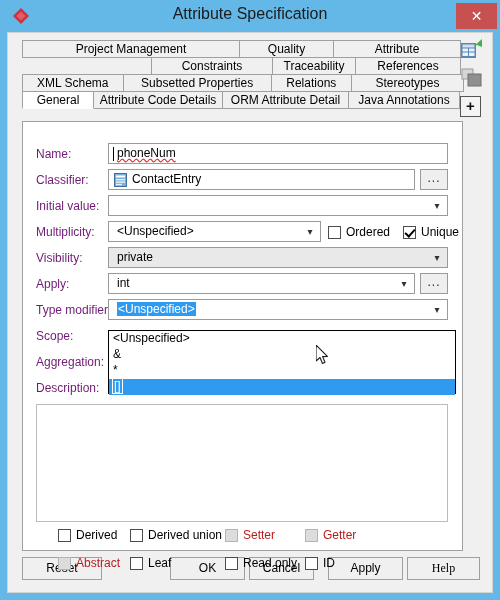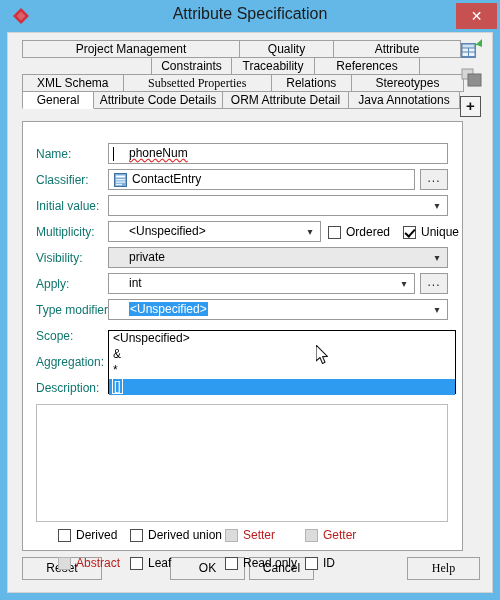--- a/index.html
+++ b/index.html
@@ -141,34 +141,34 @@
   }
   .row {
     position: absolute;
     left: 0;
     height: 22px;
   }
   .flabel {
     position: absolute;
     left: 14px;
     font-size: 12px;
-    color: #0f766e;
+    color: #701a75;
     line-height: 22px;
     white-space: nowrap;
     text-align: right;
   }
   .field {
     position: absolute;
     height: 21px;
     box-sizing: border-box;
     border: 1px solid #9a9a9a;
     background: #ffffff;
     font-size: 12px;
     line-height: 19px;
-    padding: 0 20px;
+    padding: 0 8px;
     overflow: hidden;
     white-space: nowrap;
   }
   .field.grey { background: #e9e9e9; }
   .field.combo { padding-right: 18px; }
   .caret {
     position: absolute;
     right: 5px; top: 0;
     width: 10px; height: 21px;
     line-height: 19px;
@@ -326,27 +326,27 @@
     <div id="tab-content-panel"></div>
 
     <div id="tabstrip">
         <div class="tab-row">
           <div class="tab" style="width: 218px;">Project Management</div>
           <div class="tab" style="width: 95px;">Quality</div>
           <div class="tab" style="width: 128px;">Attribute</div>
         </div>
         <div class="tab-row">
           <div class="tab" style="width: 130px; margin-top: 24px;">Tagged Values</div>
-          <div class="tab" style="width: 81px;">Constraints</div>
+          <div class="tab" style="width: 122px;">Constraints</div>
           <div class="tab" style="width: 84px;">Traceability</div>
           <div class="tab" style="width: 106px;">References</div>
         </div>
         <div class="tab-row">
           <div class="tab" style="width: 104px;">XML Schema</div>
-          <div class="tab" style="width: 153px; font-family: Liberation Serif, serif;">Subsetted Properties</div>
+          <div class="tab" style="width: 153px;">Subsetted Properties</div>
           <div class="tab" style="width: 83px;">Relations</div>
           <div class="tab" style="width: 116px;">Stereotypes</div>
         </div>
         <div class="tab-row">
           <div class="tab active" style="width: 72px;">General</div>
           <div class="tab" style="width: 130px;">Attribute Code Details</div>
           <div class="tab" style="width: 127px;">ORM Attribute Detail</div>
           <div class="tab" style="width: 112px;">Java Annotations</div>
         </div>
       </div>
@@ -501,20 +501,21 @@
         <div class="dd-item">&lt;Unspecified&gt;</div>
         <div class="dd-item">&amp;</div>
         <div class="dd-item">*</div>
         <div class="dd-item selected"><span class="boxglyph">[]</span></div>
       </div>
 
     <div id="button-bar">
         <button class="btn" style="left: 14px; width: 80px;">Reset</button>
         <button class="btn" style="left: 162px; width: 75px;">OK</button>
         <button class="btn" style="left: 241px; width: 65px;">Cancel</button>
+        <button class="btn" style="left: 320px; width: 75px;">Apply</button>
         <button class="btn" style="left: 399px; width: 73px; font-family: Liberation Serif, serif;">Help</button>
       </div>
 
   </div>
 
   <svg id="mouse-cursor" viewBox="0 0 14 21">
     <polygon points="0,0 0,16 4,12.5 6.5,18.5 9,17.3 6.6,11.6 11.4,11.4" fill="#ffffff" stroke="#1a1a1a" stroke-width="1.1" stroke-linejoin="round"></polygon>
   </svg>
 
 </div>

